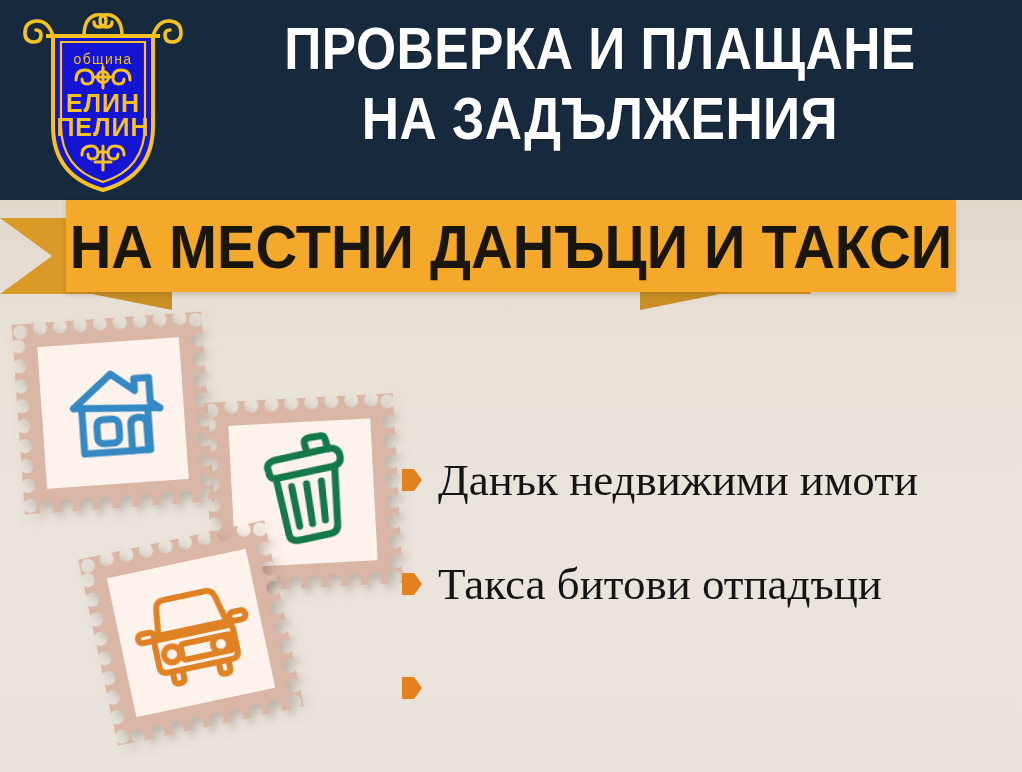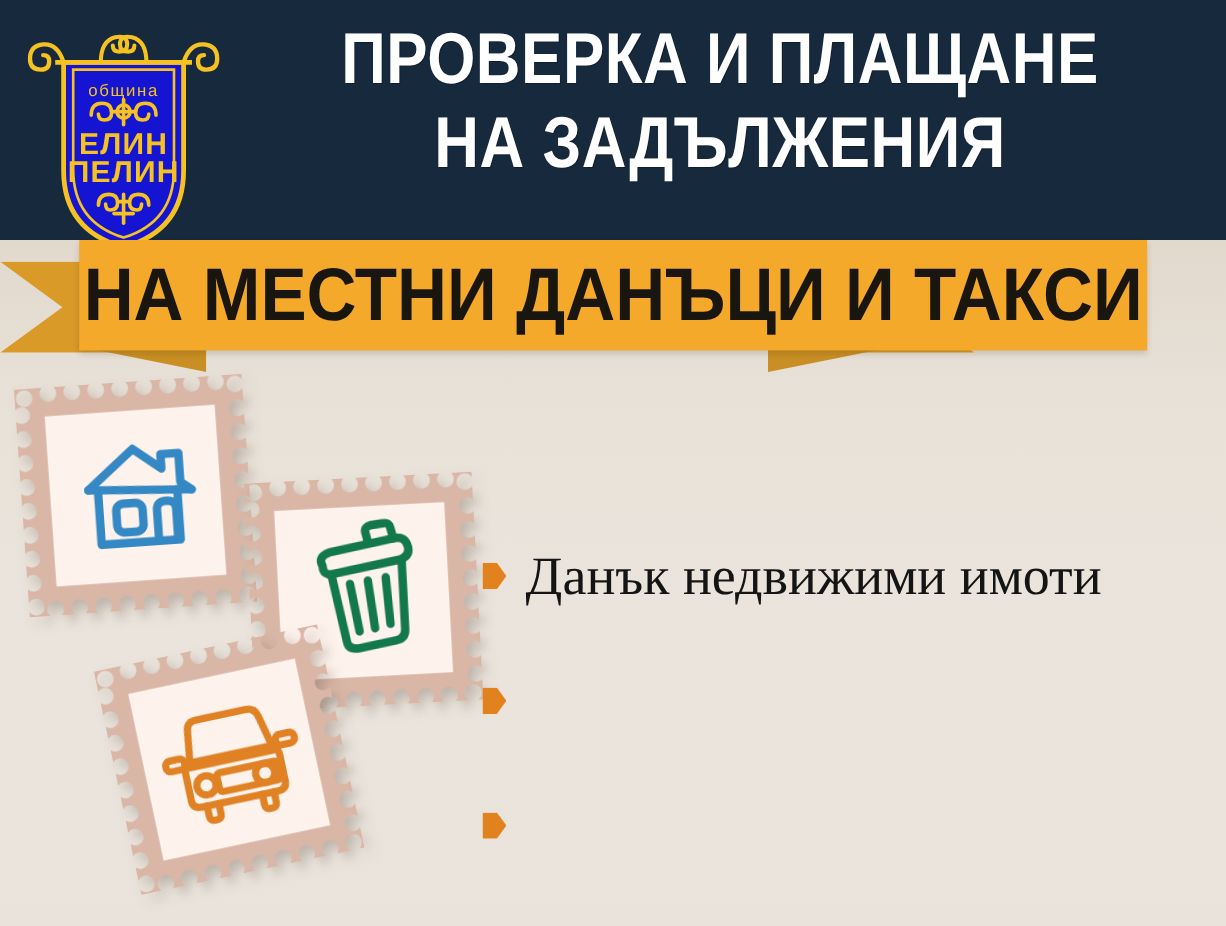--- a/index.html
+++ b/index.html
@@ -27,21 +27,21 @@
     left: 0; top: 0;
     width: 1022px;
     height: 200px;
     background: #17293d;
   }
 
   
   .crest {
     position: absolute;
     left: 22px;
-    top: 24px;
+    top: 8px;
     width: 162px;
     height: 186px;
   }
   .crest svg { display: block; }
 
   .header-title {
     position: absolute;
     left: 190px;
     top: 14px;
     width: 820px;
@@ -407,20 +407,21 @@
 
   <div class="bullet-list">
 
     <div class="bullet-item">
       <span class="bullet-marker"></span>
       <span class="bullet-label">Данък недвижими имоти</span>
     </div>
 
     <div class="bullet-item">
       <span class="bullet-marker"></span>
+      <span class="bullet-label">Такса битови отпадъци</span>
     </div>
 
     <div class="bullet-item">
       <span class="bullet-marker"></span>
     </div>
 
   </div>
 
 </div>
 

